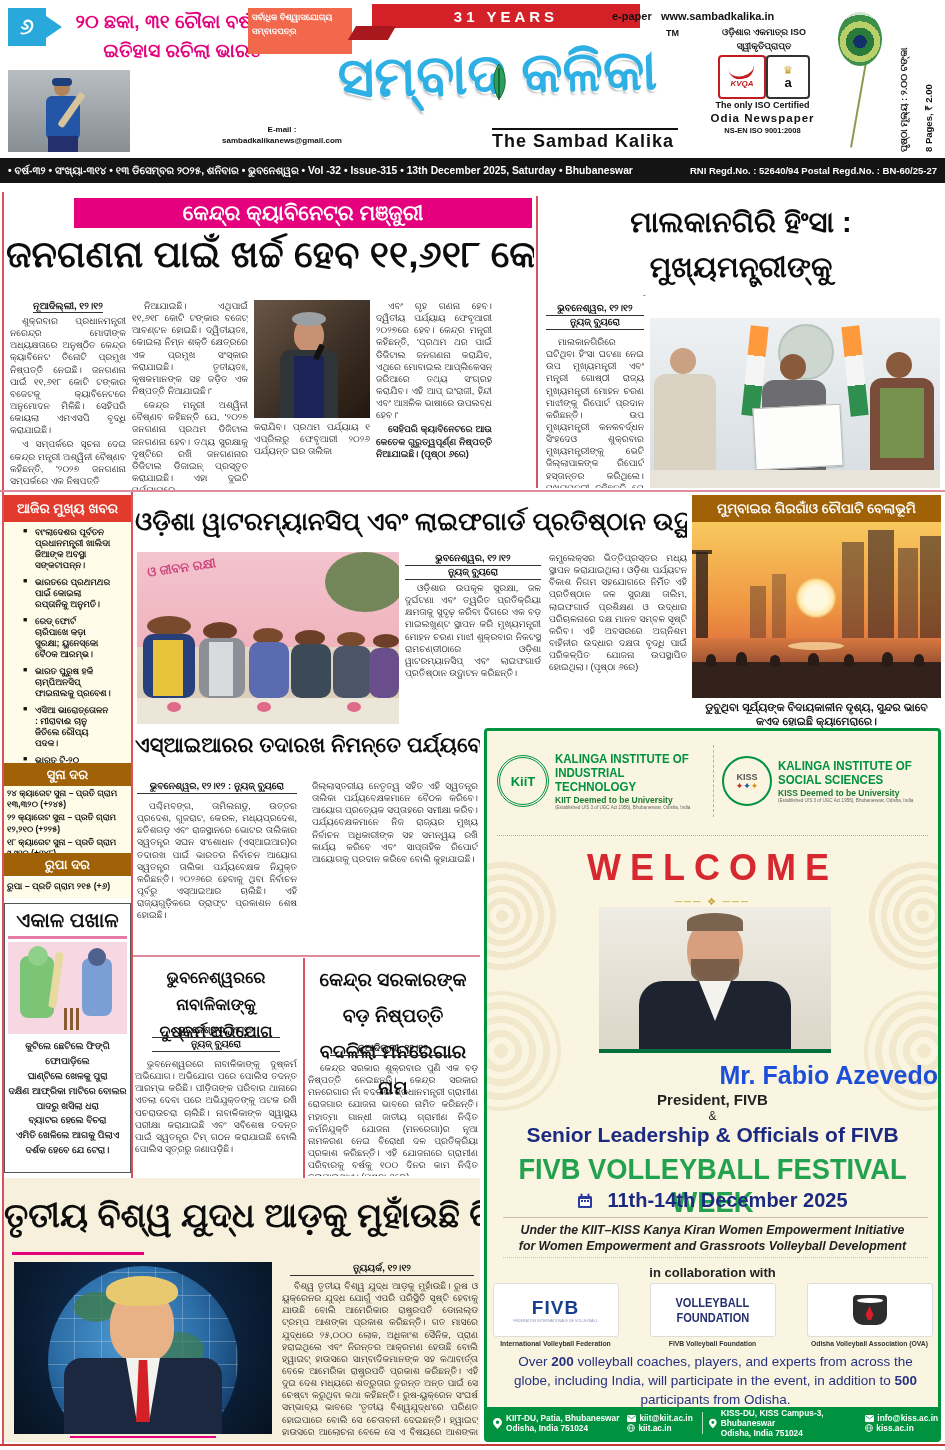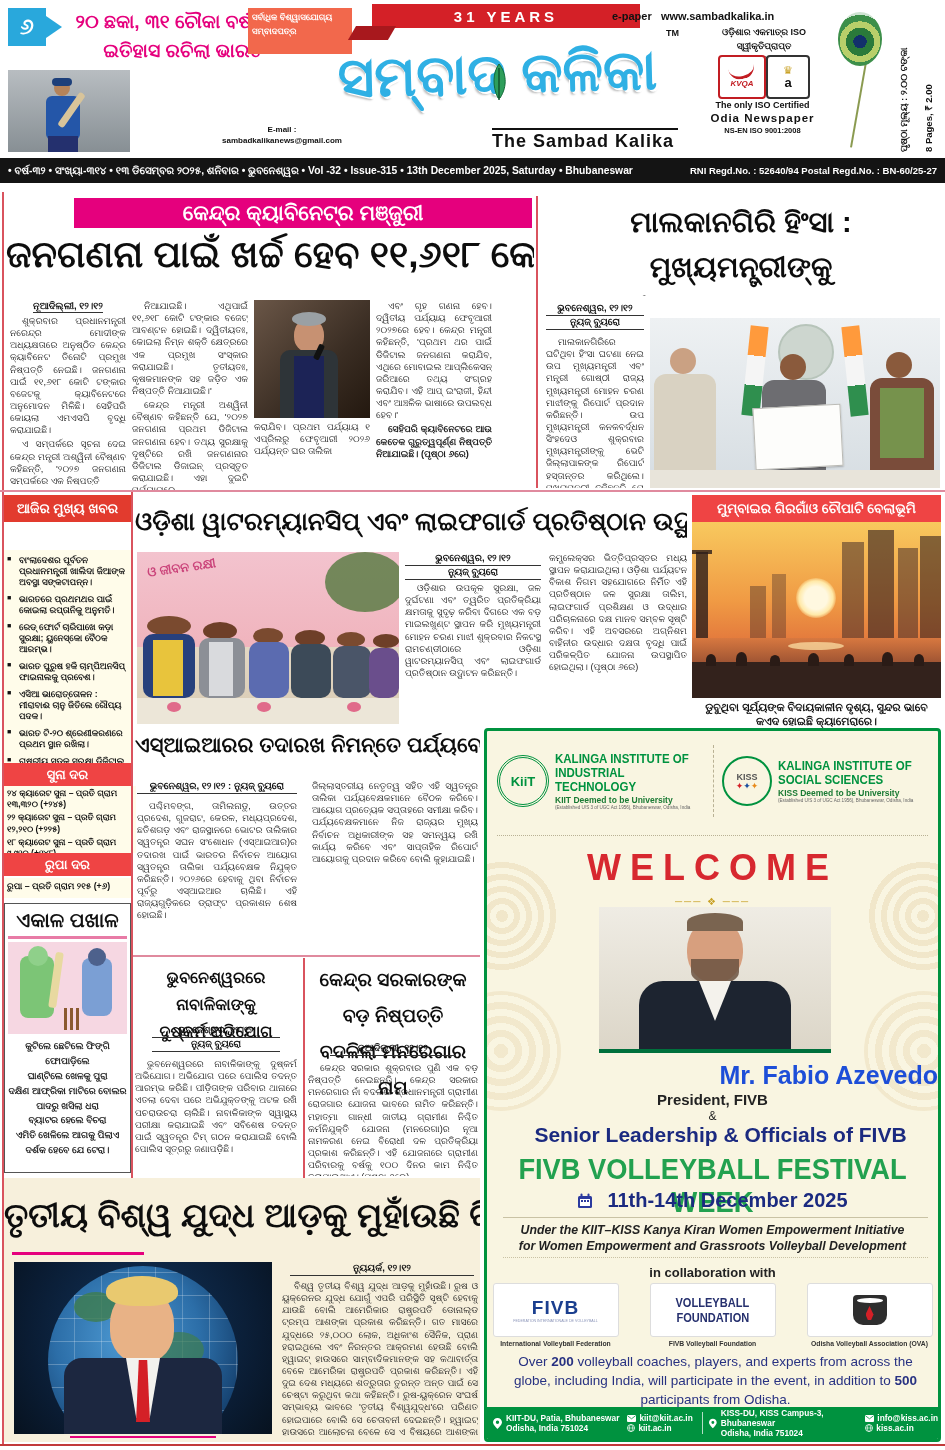--- a/index.html
+++ b/index.html
@@ -9,21 +9,21 @@
   .b{font-weight:bold;}
   .c{text-align:center;}
   .body-txt{font-size:9.2px;line-height:1.32;color:#1c1c1c;text-align:justify;overflow:hidden;}
   .body-txt p{margin:0 0 2px 0;text-indent:12px;}
   .dl{font-weight:bold;font-size:9.5px;text-align:center;color:#111;}
   .dl .l1{border-bottom:1px solid #333;padding-bottom:1px;}
   .dl .l2{border-bottom:1px solid #333;padding-bottom:1px;}
   .hl{color:#0d0d0d;font-weight:bold;}
   .kicker{background:#e5007d;color:#fff;font-weight:bold;display:flex;align-items:center;justify-content:center;}
   .redhead{background:#e23b2e;color:#fff;font-weight:bold;display:flex;align-items:center;justify-content:center;}
-  .pinkhead{background:#ef4444;color:#fff;font-weight:bold;display:flex;align-items:center;justify-content:center;}
+  .pinkhead{background:#a16207;color:#fff;font-weight:bold;display:flex;align-items:center;justify-content:center;}
   .news-item{position:relative;padding:3px 2px 3px 13px;font-size:8.8px;font-weight:bold;line-height:1.25;color:#151515;}
   .news-item::before{content:"■";position:absolute;left:1px;top:3px;font-size:7px;color:#111;}
   .vline{background:#d9535e;width:2px;}
   .hline{background:#e08a9e;height:2px;}
   .poem-line{font-size:9.3px;font-weight:bold;line-height:1.6;text-align:center;color:#222;}
   .orn::before{content:"─── ❖ ───";color:#c9a227;font-size:10px;letter-spacing:2px;}
   .crownbadge::before{content:"♛";color:#c9a227;font-size:11px;display:block;line-height:1;}
   .abadge::after{content:"a";font-weight:bold;font-size:13px;color:#111;display:block;line-height:1;}
   .vert{writing-mode:vertical-rl;transform:rotate(180deg);}
   .adlogo-cap{font-size:6.8px;font-weight:bold;color:#333;text-align:center;}
@@ -175,21 +175,21 @@
     <div class="abs" style="left:230px;top:70px;width:44px;height:70px;background:#76924c;"></div>
     <div class="abs" style="left:104px;top:88px;width:86px;height:60px;background:#fdfdfb;border:1px solid #b9b9b4;transform:rotate(-3deg);box-shadow:0 1px 2px rgba(0,0,0,.25);"></div>
     <div class="abs" style="left:0;top:152px;width:290px;height:18px;background:#e8e4da;"></div>
   </div>
 
   <div class="abs hline" style="left:0;top:490px;width:945px;"></div>
 
   <div class="abs redhead" style="left:4px;top:495px;width:127px;height:27px;font-size:13.5px;">
     <span>ଆଜିର ମୁଖ୍ୟ ଖବର</span>
   </div>
-  <div class="abs" style="left:4px;top:550px;width:127px;height:241px;background:#fffcea;padding:2px 2px;box-sizing:border-box;">
+  <div class="abs" style="left:4px;top:522px;width:127px;height:241px;background:#fffcea;padding:2px 18px;box-sizing:border-box;">
     <div class="news-item">ବାଂଲାଦେଶର ପୂର୍ବତନ ପ୍ରଧାନମନ୍ତ୍ରୀ ଖାଲିଦା ଜିଆଙ୍କ ଅବସ୍ଥା ସଙ୍କଟାପନ୍ନ।</div>
     <div class="news-item">ଭାରତରେ ପ୍ରଥମଥର ପାଇଁ କୋଇଲା ରପ୍ତାନିକୁ ଅନୁମତି।</div>
     <div class="news-item">ରେଡ୍ ଫୋର୍ଟ ଚାରିପାଖେ କଡ଼ା ସୁରକ୍ଷା; ୟୁନେସ୍କୋ ବୈଠକ ଆରମ୍ଭ।</div>
     <div class="news-item">ଭାରତ ପୁରୁଷ ହକି ଚାମ୍ପିଅନସିପ୍ ଫାଇନାଲକୁ ପ୍ରବେଶ।</div>
     <div class="news-item">ଏସିଆ ଭାରୋତ୍ତୋଳନ : ମୀରାବାଈ ଚାନୁ ଜିତିଲେ ରୌପ୍ୟ ପଦକ।</div>
     <div class="news-item">ଭାରତ ଟି-୨୦ ଶ୍ରେଣୀକରଣରେ ପ୍ରଥମ ସ୍ଥାନ ରଖିଲା।</div>
     <div class="news-item">ରାଷ୍ଟ୍ରୀୟ ସଡ଼କ ସୁରକ୍ଷା ଡିଜିଟାଲ ଡ୍ୟାଶବୋର୍ଡ ଆରମ୍ଭ।</div>
   </div>
   <div class="abs pinkhead" style="left:4px;top:763px;width:127px;height:23px;font-size:13px;">
     <span>ସୁନା ଦର</span>
@@ -397,21 +397,21 @@
       <div class="abs" style="left:88px;top:6px;width:56px;height:18px;border-radius:50% 50% 0 0;background:#7a6450;"></div>
       <div class="abs" style="left:92px;top:52px;width:48px;height:26px;border-radius:0 0 50% 50%;background:#6b5241;opacity:.85;"></div>
       <div class="abs" style="left:40px;top:74px;width:152px;height:68px;border-radius:24px 24px 0 0;background:#1d2430;"></div>
       <div class="abs" style="left:100px;top:74px;width:32px;height:40px;background:#f4f2ec;clip-path:polygon(0 0,100% 0,50% 100%);"></div>
     </div>
     <div style="position:absolute;left:112px;top:318px;width:232px;height:4px;background:#00703c;"></div>
 
     <div class="c b" style="position:absolute;left:0;top:330px;width:100%;color:#1d4ed8;font-size:25px;text-align:right;">Mr. Fabio Azevedo</div>
     <div class="c b" style="position:absolute;left:0;top:360px;width:100%;color:#222;font-size:15px;">President, FIVB</div>
     <div class="c" style="position:absolute;left:0;top:378px;width:100%;color:#222;font-size:12px;">&amp;</div>
-    <div class="c b" style="position:absolute;left:8px;top:392px;width:100%;color:#1b2a80;font-size:21px;text-align:center;">Senior Leadership &amp; Officials of FIVB</div>
+    <div class="c b" style="position:absolute;left:0;top:392px;width:100%;color:#1b2a80;font-size:21px;text-align:center;">Senior Leadership &amp; Officials of FIVB</div>
     <div class="c b" style="position:absolute;left:0;top:422px;width:100%;color:#22a14f;font-size:29px;transform:scaleX(.94);">FIVB VOLLEYBALL FESTIVAL WEEK</div>
     <div style="position:absolute;left:0;top:458px;width:100%;display:flex;align-items:center;justify-content:center;gap:14px;">
       <svg width="16" height="16" viewBox="0 0 16 16">
         <rect x="1" y="3" width="14" height="12" rx="1.5" fill="#2b3a9e"></rect>
         <rect x="3" y="6" width="10" height="7" fill="#fff"></rect>
         <rect x="3.5" y="0.5" width="2" height="4" rx="1" fill="#2b3a9e"></rect>
         <rect x="10.5" y="0.5" width="2" height="4" rx="1" fill="#2b3a9e"></rect>
         <rect x="4" y="7" width="2" height="2" fill="#2b3a9e"></rect>
           <rect x="7" y="7" width="2" height="2" fill="#2b3a9e"></rect>
           <rect x="10" y="7" width="2" height="2" fill="#2b3a9e"></rect>

